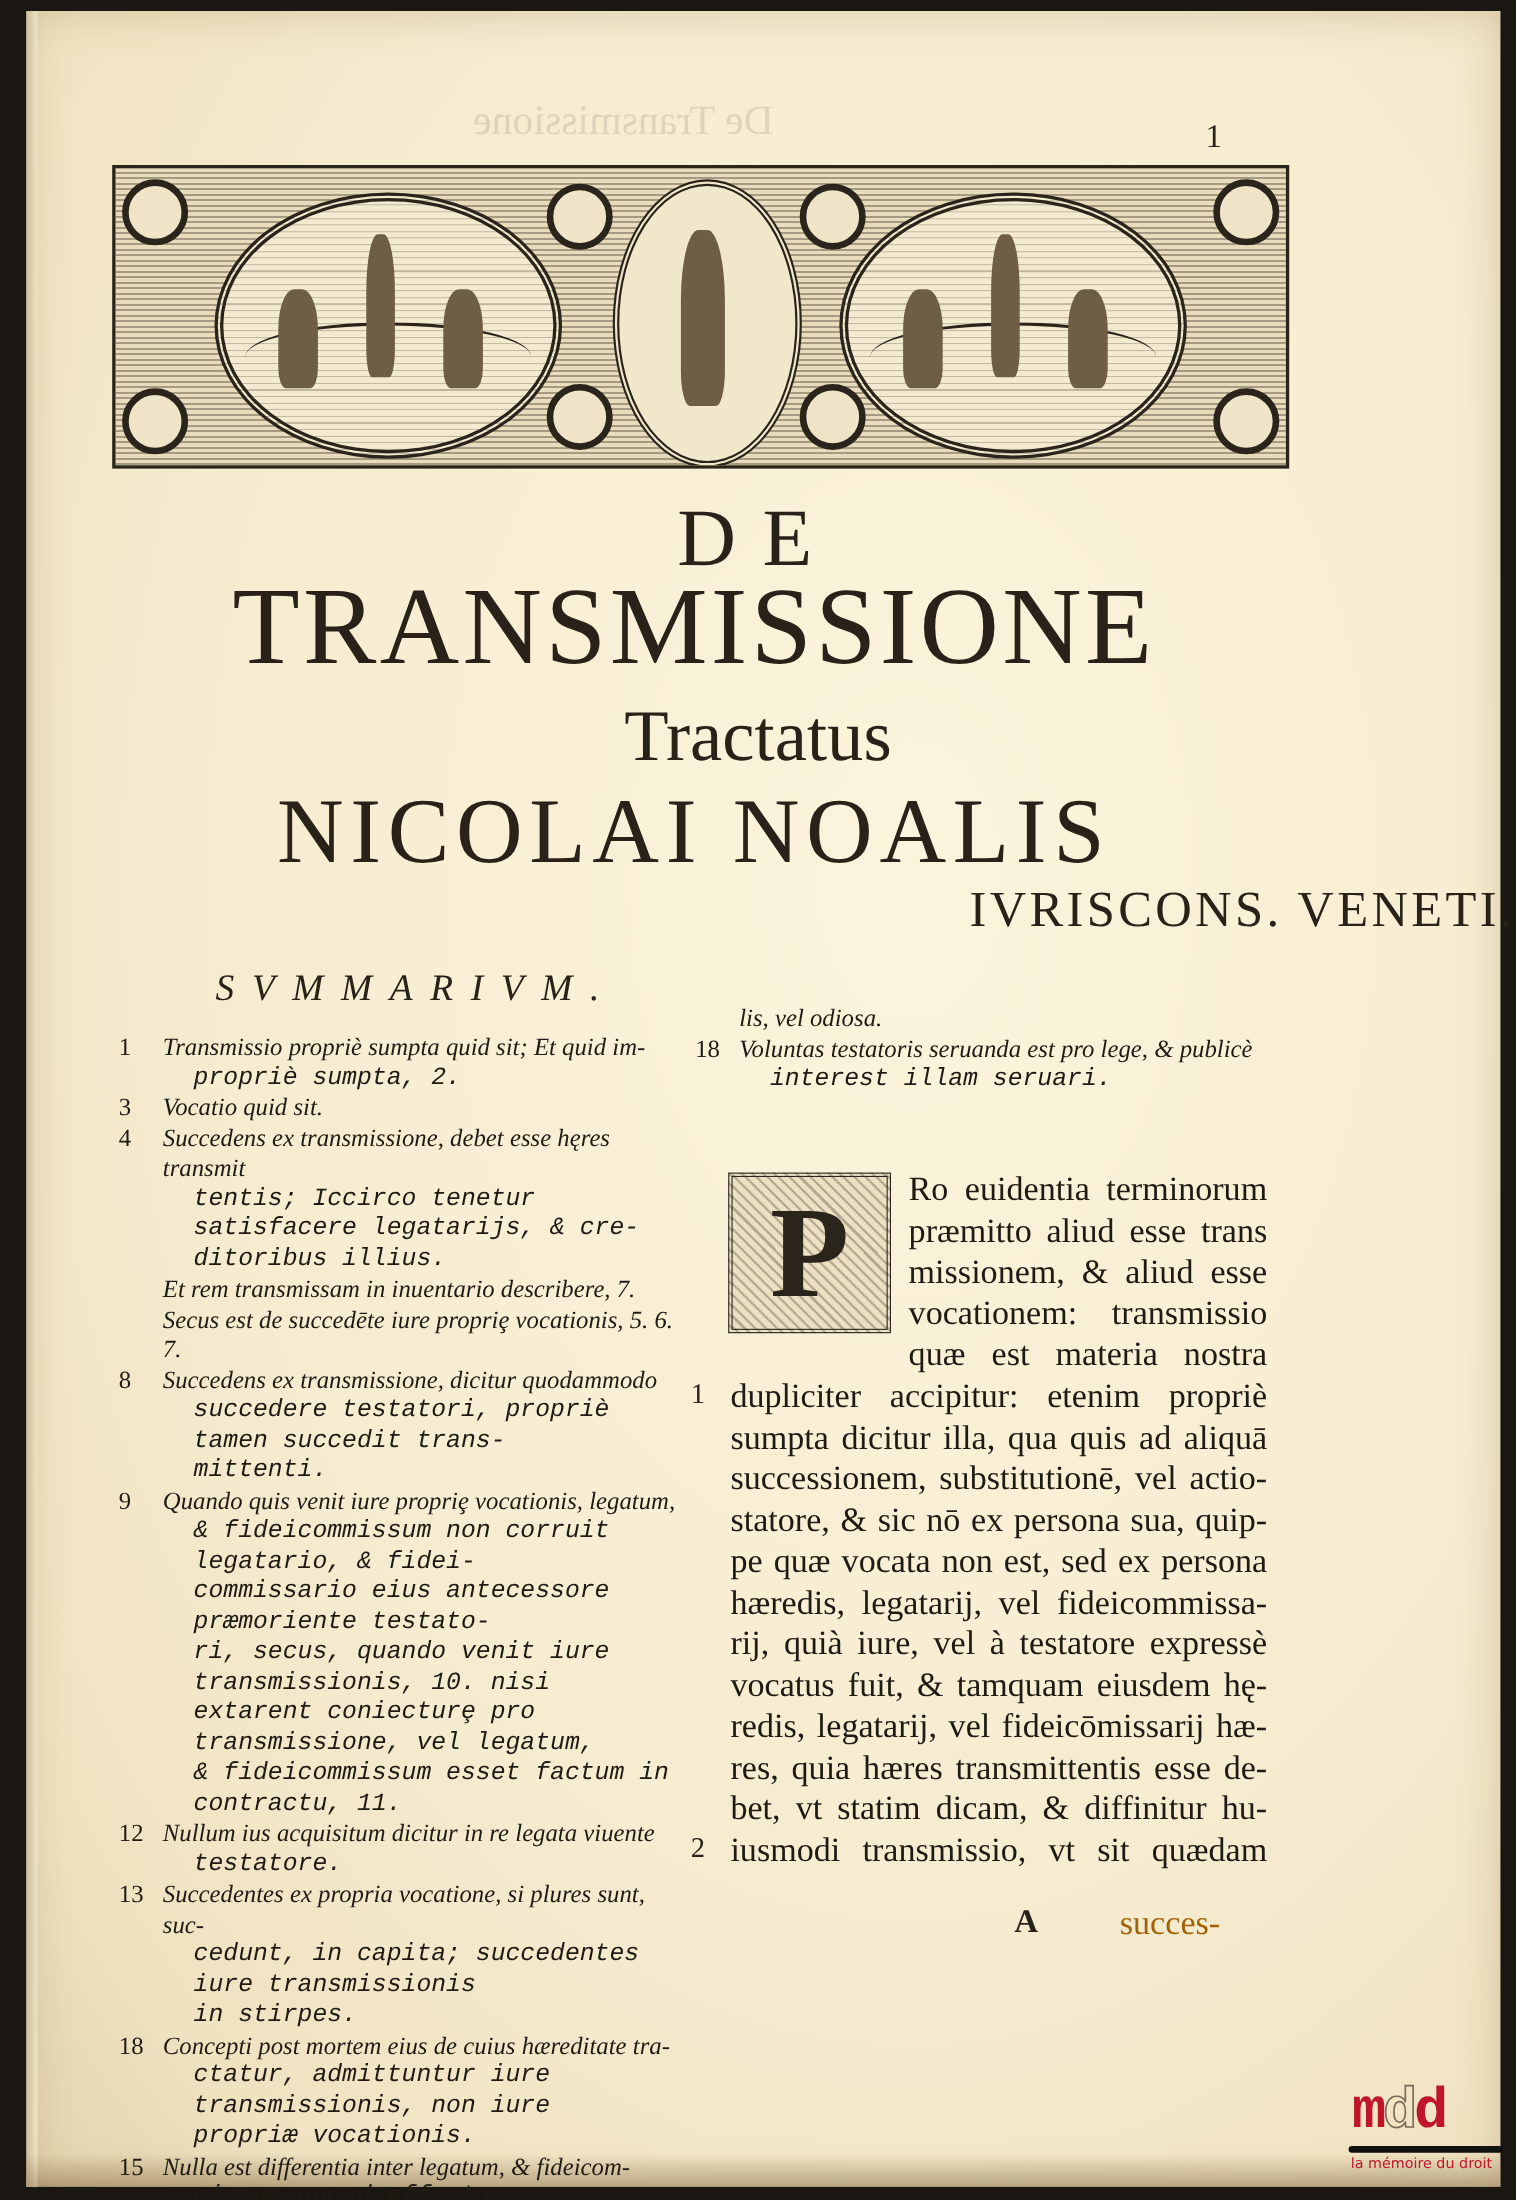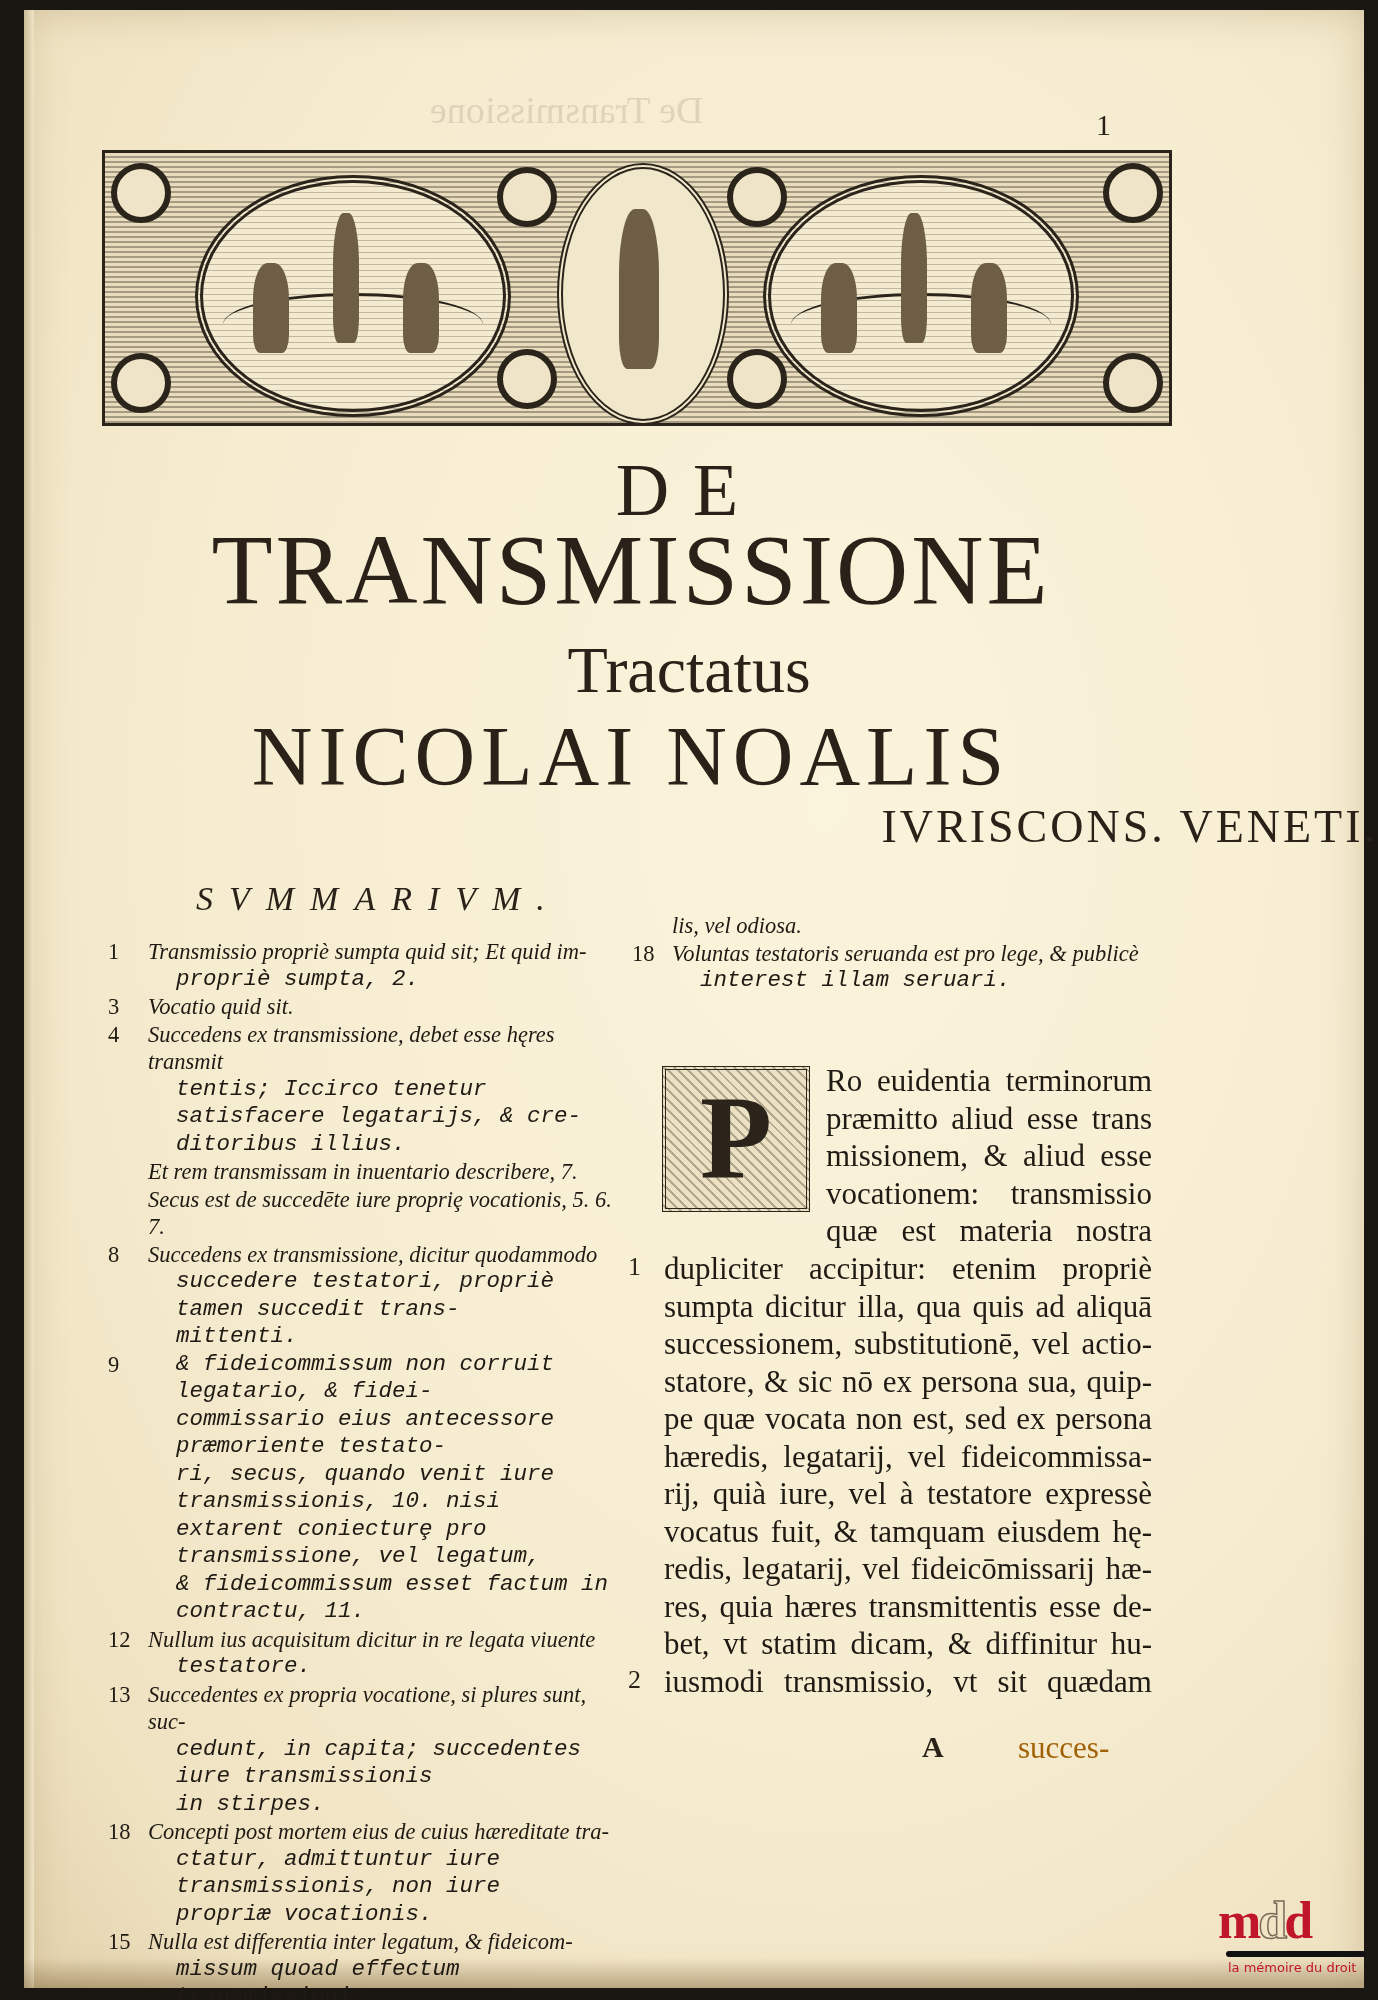--- a/index.html
+++ b/index.html
@@ -90,21 +90,21 @@
     position:absolute; left:662px; top:1066px; width:140px; height:138px;
     border:4px double #2b241b; background:
       repeating-linear-gradient(45deg, rgba(40,32,22,0.3) 0 2px, rgba(0,0,0,0) 2px 7px), #ece1c3;
     display:flex; align-items:center; justify-content:center;
     font-size:118px; color:#2b241b; font-weight:bold;
   }
   .margin-num { position:absolute; font-size:26px; color:#2a2218; }
   .signature { position:absolute; left:922px; top:1730px; font-size:30px; font-weight:bold; color:#2a2218; }
   .catchword { position:absolute; left:1018px; top:1730px; font-size:31px; color:#a16207; }
   .logo { position:absolute; left:1218px; top:1895px; width:150px; }
-  .logo-mark { font-family:Liberation Serif, serif; font-size:52px; font-weight:bold; color:#c0162a; letter-spacing:-3px; line-height:52px; }
+  .logo-mark { font-family:Liberation Mono, monospace; font-size:52px; font-weight:bold; color:#c0162a; letter-spacing:-3px; line-height:52px;margin-left:11px; }
   .logo-mark .hollow { color:transparent; -webkit-text-stroke:1.5px #7a6a5a; }
   .logo-bar { height:6px; background:#111; border-radius:3px; margin:4px 0 3px 8px; width:140px; }
   .logo-text { font-family:"DejaVu Sans", sans-serif; font-size:13px; color:#c0162a; padding-left:10px; }
 </style>
 </head>
 <body>
 
 <div class="page"></div>
 <div class="page-fold"></div>
 <div class="bottom-stain"></div>
@@ -167,20 +167,21 @@
       <div>Secus est de succedēte iure propriȩ vocationis, 5. 6. 7.</div>
     </div>
     <div class="entry">
       <span class="num">8</span>
       <div>Succedens ex transmissione, dicitur quodammodo</div>
       <div class="indent">succedere testatori, propriè tamen succedit trans-</div>
       <div class="indent">mittenti.</div>
     </div>
     <div class="entry">
       <span class="num">9</span>
+      <div>Quando quis venit iure propriȩ vocationis, legatum,</div>
       <div class="indent">&amp; fideicommissum non corruit legatario, &amp; fidei-</div>
       <div class="indent">commissario eius antecessore præmoriente testato-</div>
       <div class="indent">ri, secus, quando venit iure transmissionis, 10. nisi</div>
       <div class="indent">extarent coniecturȩ pro transmissione, vel legatum,</div>
       <div class="indent">&amp; fideicommissum esset factum in contractu, 11.</div>
     </div>
     <div class="entry">
       <span class="num">12</span>
       <div>Nullum ius acquisitum dicitur in re legata viuente</div>
       <div class="indent">testatore.</div>

